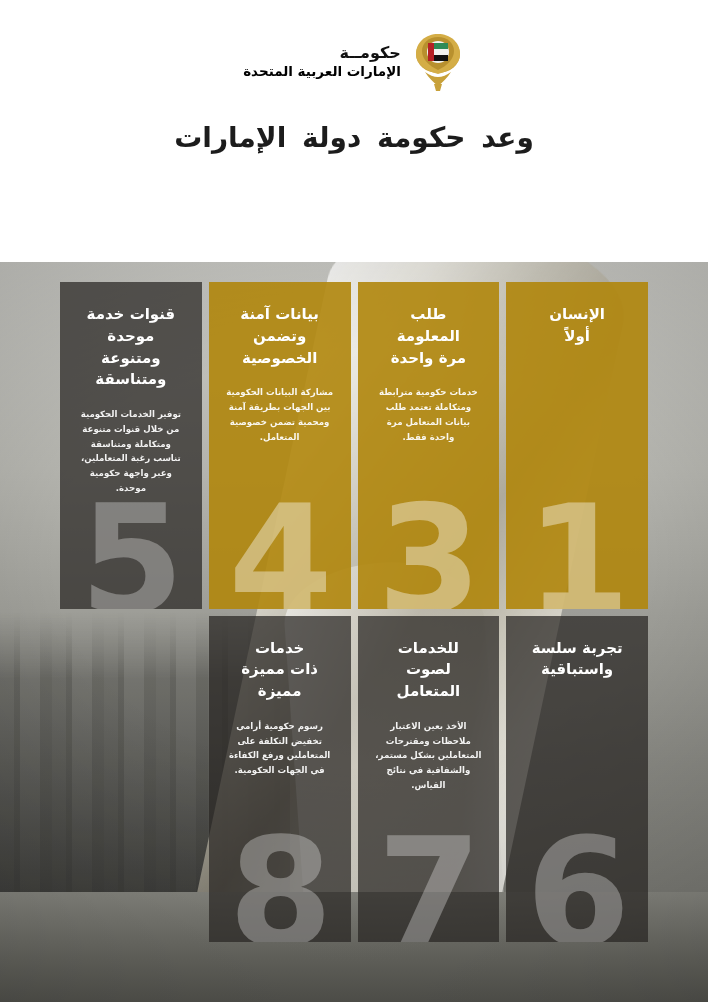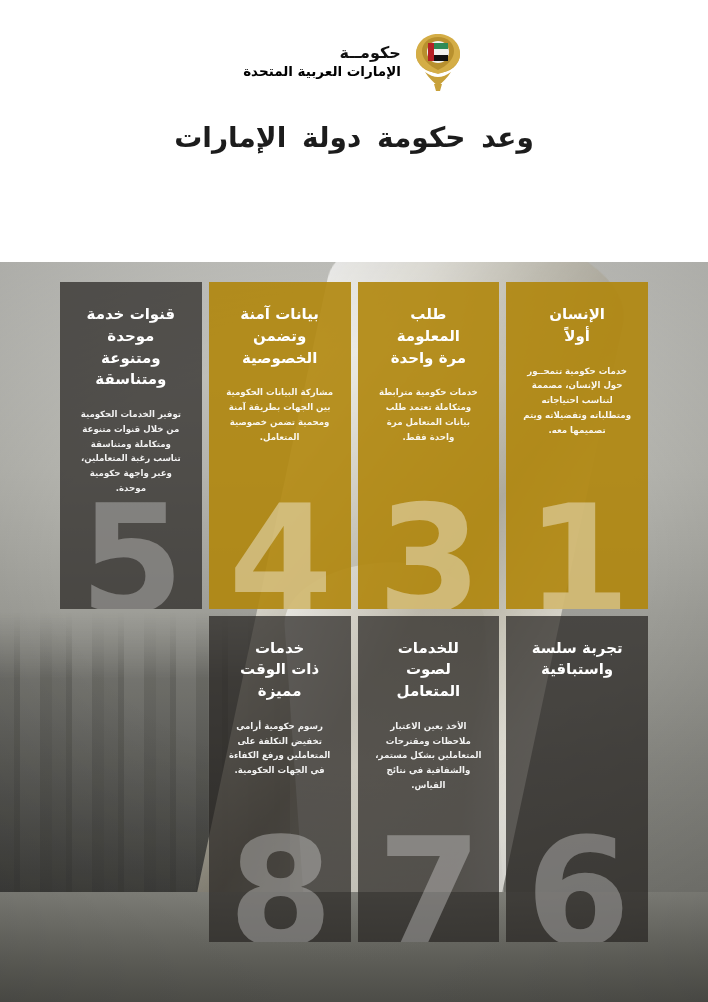--- a/index.html
+++ b/index.html
@@ -241,21 +241,20 @@
     <div class="vignette"></div>
   </div>
 
   <div class="grid">
 
     <div class="cell">
       <h3>
         <span>الإنسان</span><br>
         <span>أولاً</span>
       </h3>
-      <p>خدمات حكومية تتمحــور حول الإنسان، مصممة لتناسب احتياجاته ومتطلباته وتفضيلاته ويتم تصميمها معه.</p>
       <div class="num">1</div>
     </div>
 
 
     <div class="cell">
       <h3>
         <span>طلب</span><br>
         <span>المعلومة</span><br>
         <span>مرة واحدة</span>
       </h3>
@@ -298,21 +297,21 @@
         <span>لصوت</span><br>
         <span>المتعامل</span>
       </h3>
       <p>الأخذ بعين الاعتبار ملاحظات ومقترحات المتعاملين بشكل مستمر، والشفافية في نتائج القياس.</p>
       <div class="num">7</div>
     </div>
 
     <div class="cell dark">
       <h3>
         <span>خدمات</span><br>
-        <span>ذات الوقت</span><br>
+        <span>ذات مميزة</span><br>
         <span>مميزة</span>
       </h3>
       <p>رسوم حكومية أرامي تخفيض التكلفة على المتعاملين ورفع الكفاءة في الجهات الحكومية.</p>
       <div class="num">8</div>
     </div>
 
   </div>
 </div>
 
 </body></html>

